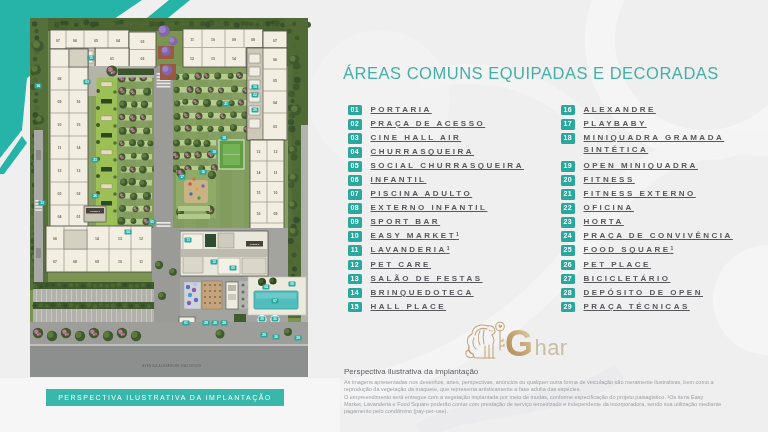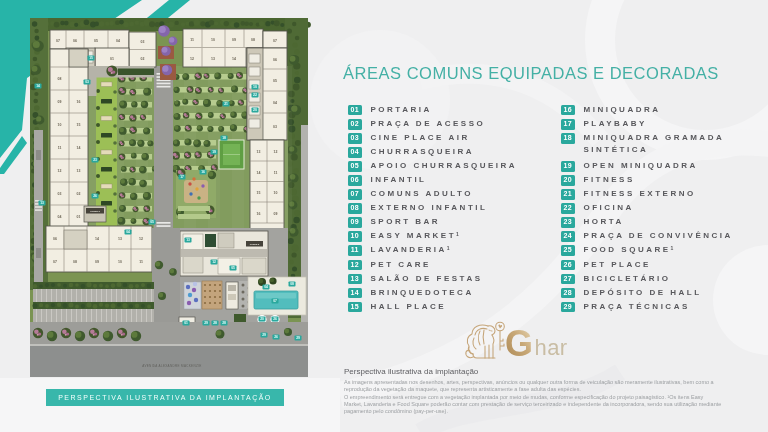--- a/index.html
+++ b/index.html
@@ -4,21 +4,21 @@
 * { margin:0; padding:0; box-sizing:border-box; }
 html,body { width:768px; height:432px; overflow:hidden; background:#efeff0;
   font-family:"Liberation Sans", sans-serif; }
 #stage { position:relative; width:768px; height:432px; }
 .row { position:absolute; height:11px; white-space:nowrap; }
 .chip { display:inline-block; width:13.5px; height:10.5px; background:#2aa89d; border-radius:1.5px;
   color:#fff; font-size:7px; font-weight:bold; text-align:center; line-height:10.5px;
   vertical-align:top; letter-spacing:0.3px; }
 .chipless { display:inline-block; width:13.5px; height:10.5px; vertical-align:top; }
 .lbl { display:inline-block; margin-left:9px; font-size:8px; font-weight:bold; color:#58585c;
-  letter-spacing:2.5px; line-height:10.5px; vertical-align:top; }
+  letter-spacing:2.5px; line-height:10.5px; vertical-align:top;text-decoration:underline; }
 .lbl sup { font-size:5px; letter-spacing:0; vertical-align:baseline; position:relative; top:-2px; }
 #title { position:absolute; left:343px; top:64px; font-size:16.5px; color:#44b0a5;
   letter-spacing:0.52px; font-weight:normal; }
 #caption { position:absolute; left:46px; top:389px; width:238px; height:17px; background:#38b7ab;
   color:#f4fffd; font-size:7px; letter-spacing:1.5px; text-align:center; line-height:17.5px; }
 #disc-title { position:absolute; left:344px; top:367px; font-size:8px; color:#606064; }
 #disc-body { position:absolute; left:344px; top:379px; width:378px; font-size:5.5px; line-height:7.3px;
   color:#9da0a3; text-align:left; }
 #disc-body p { margin:0; }
 </style></head>
@@ -1128,47 +1128,47 @@
         </g>
       </g>
     </svg>
 
 <div id="title">ÁREAS COMUNS EQUIPADAS E DECORADAS</div>
 
 <div class="row" style="left:348px;top:104.9px"><span class="chip">01</span><span class="lbl">PORTARIA</span></div>
 
 <div class="row" style="left:348px;top:119.0px"><span class="chip">02</span><span class="lbl">PRAÇA DE ACESSO</span></div>
 
-<div class="row" style="left:348px;top:133.0px"><span class="chip">03</span><span class="lbl">CINE PLACE AIR</span></div>
+<div class="row" style="left:348px;top:133.0px"><span class="chip">03</span><span class="lbl">CINE HALL AIR</span></div>
 
 <div class="row" style="left:348px;top:147.1px"><span class="chip">04</span><span class="lbl">CHURRASQUEIRA</span></div>
 
-<div class="row" style="left:348px;top:161.1px"><span class="chip">05</span><span class="lbl">APOIO CHURRASQUEIRA</span></div>
+<div class="row" style="left:348px;top:161.1px"><span class="chip">05</span><span class="lbl">SOCIAL CHURRASQUEIRA</span></div>
 
 <div class="row" style="left:348px;top:175.2px"><span class="chip">06</span><span class="lbl">INFANTIL</span></div>
 
-<div class="row" style="left:348px;top:189.2px"><span class="chip">07</span><span class="lbl">COMUNS ADULTO</span></div>
+<div class="row" style="left:348px;top:189.2px"><span class="chip">07</span><span class="lbl">PISCINA ADULTO</span></div>
 
 <div class="row" style="left:348px;top:203.2px"><span class="chip">08</span><span class="lbl">EXTERNO INFANTIL</span></div>
 
 <div class="row" style="left:348px;top:217.3px"><span class="chip">09</span><span class="lbl">SPORT BAR</span></div>
 
 <div class="row" style="left:348px;top:231.4px"><span class="chip">10</span><span class="lbl">EASY MARKET<sup>1</sup></span></div>
 
 <div class="row" style="left:348px;top:245.4px"><span class="chip">11</span><span class="lbl">LAVANDERIA<sup>1</sup></span></div>
 
 <div class="row" style="left:348px;top:259.5px"><span class="chip">12</span><span class="lbl">PET CARE</span></div>
 
 <div class="row" style="left:348px;top:273.5px"><span class="chip">13</span><span class="lbl">SALÃO DE FESTAS</span></div>
 
 <div class="row" style="left:348px;top:287.6px"><span class="chip">14</span><span class="lbl">BRINQUEDOTECA</span></div>
 
 <div class="row" style="left:348px;top:301.6px"><span class="chip">15</span><span class="lbl">HALL PLACE</span></div>
 
-<div class="row" style="left:561px;top:104.9px"><span class="chip">16</span><span class="lbl">MINIQUADRA</span></div>
+<div class="row" style="left:561px;top:104.9px"><span class="chip">16</span><span class="lbl">ALEXANDRE</span></div>
 
 <div class="row" style="left:561px;top:119.0px"><span class="chip">17</span><span class="lbl">PLAYBABY</span></div>
 
 <div class="row" style="left:561px;top:133.0px"><span class="chip">18</span><span class="lbl">MINIQUADRA GRAMADA</span></div>
 
 <div class="row" style="left:561px;top:145px"><span class="chipless"></span><span class="lbl">SINTÉTICA</span></div>
 
 <div class="row" style="left:561px;top:161.1px"><span class="chip">19</span><span class="lbl">OPEN MINIQUADRA</span></div>
 
 <div class="row" style="left:561px;top:175.2px"><span class="chip">20</span><span class="lbl">FITNESS</span></div>
@@ -1180,21 +1180,21 @@
 <div class="row" style="left:561px;top:217.3px"><span class="chip">23</span><span class="lbl">HORTA</span></div>
 
 <div class="row" style="left:561px;top:231.4px"><span class="chip">24</span><span class="lbl">PRAÇA DE CONVIVÊNCIA</span></div>
 
 <div class="row" style="left:561px;top:245.4px"><span class="chip">25</span><span class="lbl">FOOD SQUARE<sup>1</sup></span></div>
 
 <div class="row" style="left:561px;top:259.5px"><span class="chip">26</span><span class="lbl">PET PLACE</span></div>
 
 <div class="row" style="left:561px;top:273.5px"><span class="chip">27</span><span class="lbl">BICICLETÁRIO</span></div>
 
-<div class="row" style="left:561px;top:287.6px"><span class="chip">28</span><span class="lbl">DEPÓSITO DE HALL</span></div>
+<div class="row" style="left:561px;top:287.6px"><span class="chip">28</span><span class="lbl">DEPÓSITO DE OPEN</span></div>
 
 <div class="row" style="left:561px;top:301.6px"><span class="chip">29</span><span class="lbl">PRAÇA TÉCNICAS</span></div>
 
 <svg width="130" height="52" viewBox="0 0 130 52" style="position:absolute;left:458px;top:317px">
 <defs>
 <linearGradient id="gold" x1="0" y1="1" x2="1" y2="0">
 <stop offset="0" stop-color="#a98550"></stop>
           <stop offset="0.55" stop-color="#c8a877"></stop>
           <stop offset="1" stop-color="#ecdfc2"></stop>
 </linearGradient>

